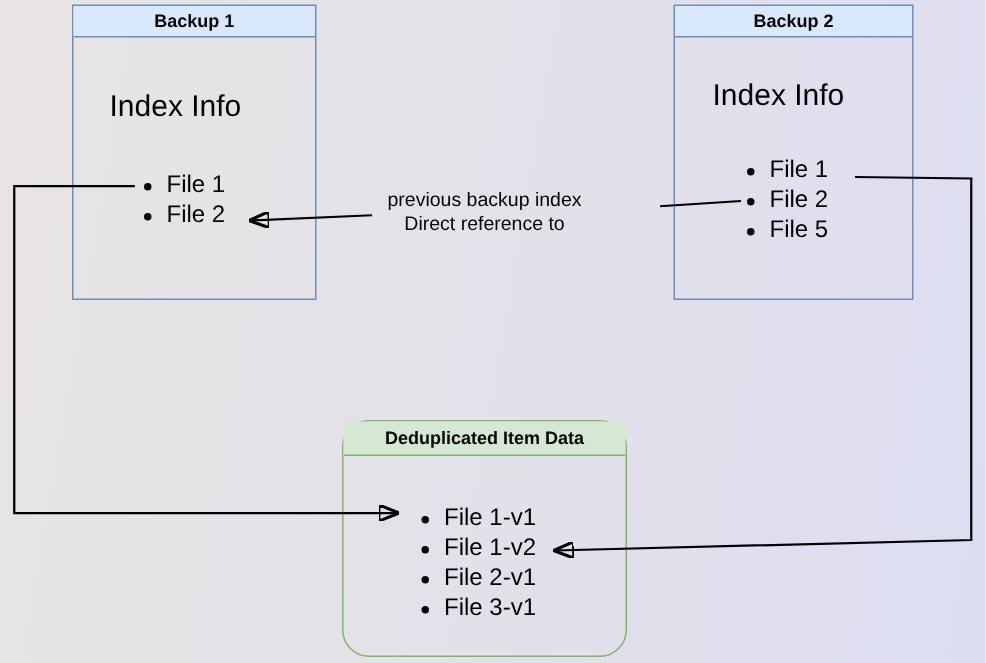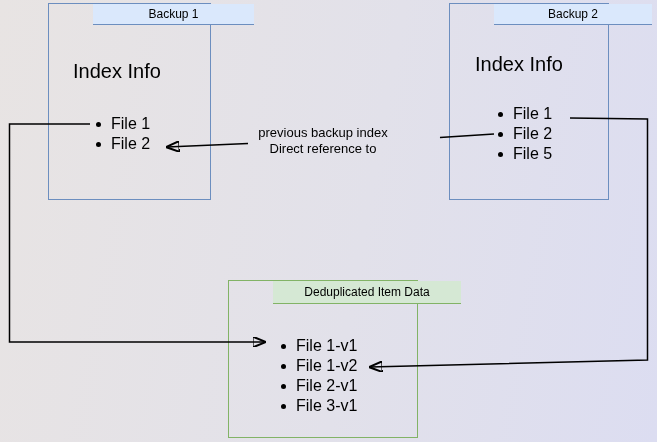--- a/index.html
+++ b/index.html
@@ -20,23 +20,22 @@
   }
   .box.blue  { border-color: var(--blue-border, #6c8ebf); }
   .box.green { border-color: var(--green-border, #82b366); }
   .box-header {
     box-sizing: border-box;
     width: 100%;
     display: flex;
     align-items: center;
     justify-content: center;
     font-size: 12px;
-    font-weight: normal;
+    font-weight: bold;
     border-bottom: 1px solid;
-    margin-left: 44px;
   }
   .blue  .box-header { height: 21px; background: var(--blue-fill, #dae8fc);  border-color: var(--blue-border, #6c8ebf); }
   .green .box-header { height: 23px; background: var(--green-fill, #d5e8d4); border-color: var(--green-border, #82b366); }
 
   .section-label {
     position: absolute;
     font-size: 20px;
     white-space: nowrap;
   }
   .file-list { position: absolute; }
@@ -106,21 +105,21 @@
     <div class="file-item">
       <span class="bullet"></span>
       <span>File 2</span>
     </div>
     <div class="file-item">
       <span class="bullet"></span>
       <span>File 5</span>
     </div>
   </div>
 
-  <div class="box green" style="left:228px; top:280px; width:190px; height:158px;">
+  <div class="box green" style="left:228px; top:280px; width:190px; height:158px;border-radius:18px;">
     <div class="box-header">Deduplicated Item Data</div>
   </div>
   <div class="file-list" style="left:281px; top:336px;">
     <div class="file-item">
       <span class="bullet"></span>
       <span>File 1-v1</span>
     </div>
     <div class="file-item">
       <span class="bullet"></span>
       <span>File 1-v2</span>

